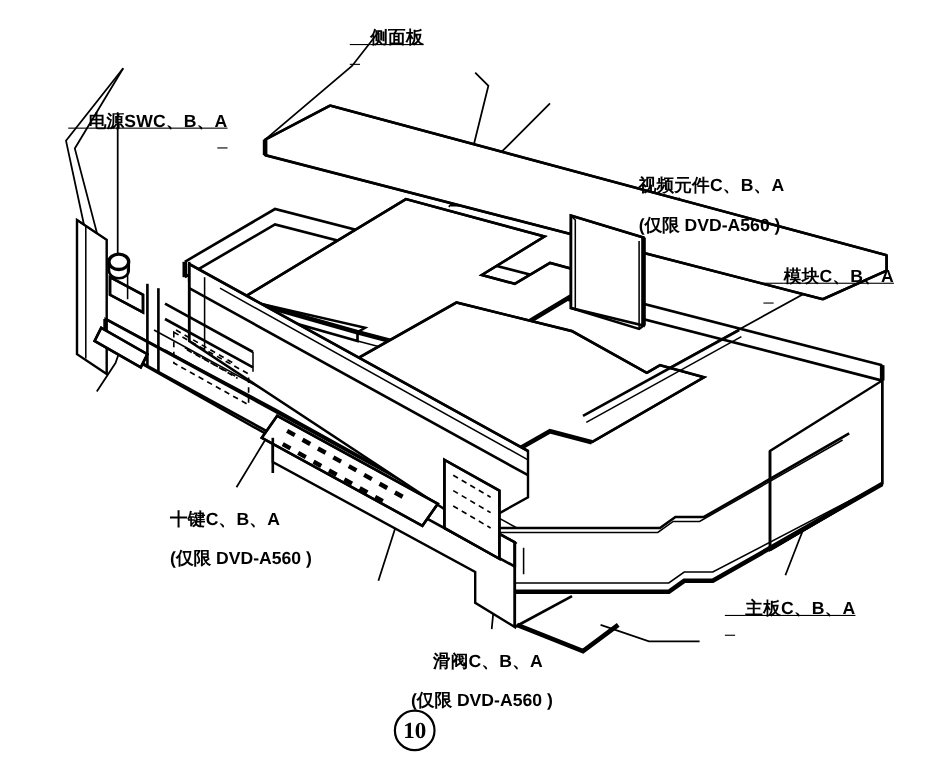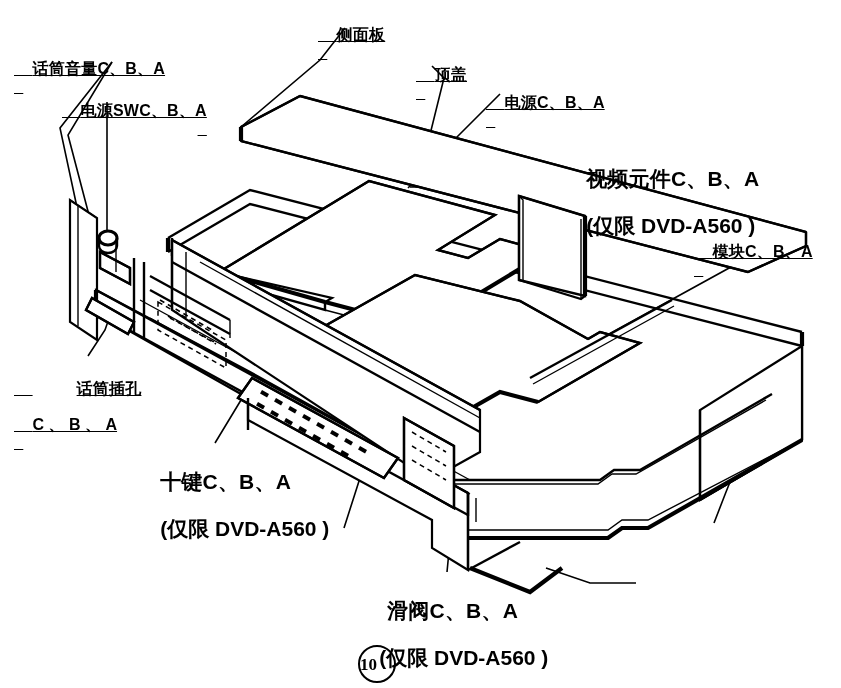--- a/index.html
+++ b/index.html
@@ -27,39 +27,39 @@
   }
   .lbl {
     position: absolute;
     color: #000000;
     font-weight: bold;
     white-space: pre;
     line-height: 1.12;
     letter-spacing: 0.2px;
   }
   .lbl.sz-16 { font-size: 16px; text-decoration: underline; }
-  .lbl.sz-15 { font-size: 21px; }
+  .lbl.sz-15 { font-size: 16px; }
   .sub {
     font-weight: bold;
     letter-spacing: 0;
   }
   #page-number {
     position: absolute;
     left: 358px;
     top: 645px;
     width: 34px;
     height: 34px;
     border: 2.4px solid #000;
     border-radius: 50%;
     color: #000;
-    font-size: 17px;
+    font-size: 21px;
     font-weight: bold;
     display: flex;
     align-items: center;
-    justify-content: flex-start;
+    justify-content: center;
     font-family: "Liberation Serif", serif;
     line-height: 1;
   }
 </style>
 </head>
 <body>
 
 <div id="page">
 
   <svg id="diagram-svg" viewBox="0 0 841 688">
@@ -262,64 +262,54 @@
     </g>
 
     <g>
       <path class="s-med" d="M248 398 L248 430"></path>
       <path class="s-med" d="M468 492 L468 516"></path>
       <path class="s-thin" d="M476 498 L476 522"></path>
     </g>
 
   </svg>
 
-  <div class="lbl sz-16" style="left:14px; top:42px;">
-    <span>话筒音量C、B、A</span>
-  </div>
 
   <div class="lbl sz-16" style="left:62px; top:84px;text-align:right;">
     <span>电源SWC、B、A</span>
   </div>
 
   <div class="lbl sz-16" style="left:318px; top:8px;">
     <span>侧面板</span>
   </div>
 
-  <div class="lbl sz-16" style="left:416px; top:48px;">
-    <span>顶盖</span>
-  </div>
-
-  <div class="lbl sz-16" style="left:486px; top:76px;">
-    <span>电源C、B、A</span>
-  </div>
+
 
   <div class="lbl sz-15" style="left:562px; top:143px;">
     <span>视频元件C、B、A</span><br>
     <span class="sub">(仅限 DVD-A560 )</span>
   </div>
 
   <div class="lbl sz-16" style="left:694px; top:225px;">
     <span>模块C、B、A</span>
   </div>
 
-  <div class="lbl sz-16" style="left:14px; top:362px;">
-    <span style="margin-left:44px;">话筒插孔</span><br>
-    <span class="sub">C 、 B 、 A</span>
-  </div>
 
   <div class="lbl sz-15" style="left:136px; top:446px;">
     <span style="">十键C、B、A</span><br>
     <span class="sub">(仅限 DVD-A560 )</span>
   </div>
 
 
   <div class="lbl sz-15" style="left:355px; top:575px;">
-    <span style="margin-left:8px;">滑阀C、B、A</span><br>
+    <span style="margin-left:20px;">滑阀C、B、A</span><br>
     <span class="sub">(仅限 DVD-A560 )</span>
   </div>
 
+  <div class="lbl sz-16" style="left:659px; top:527px;">
+    <span>主板C、B、A</span>
+  </div>
 
 
   <div id="page-number">
     <span>10</span>
   </div>
 
 </div>
 
 </body></html>

